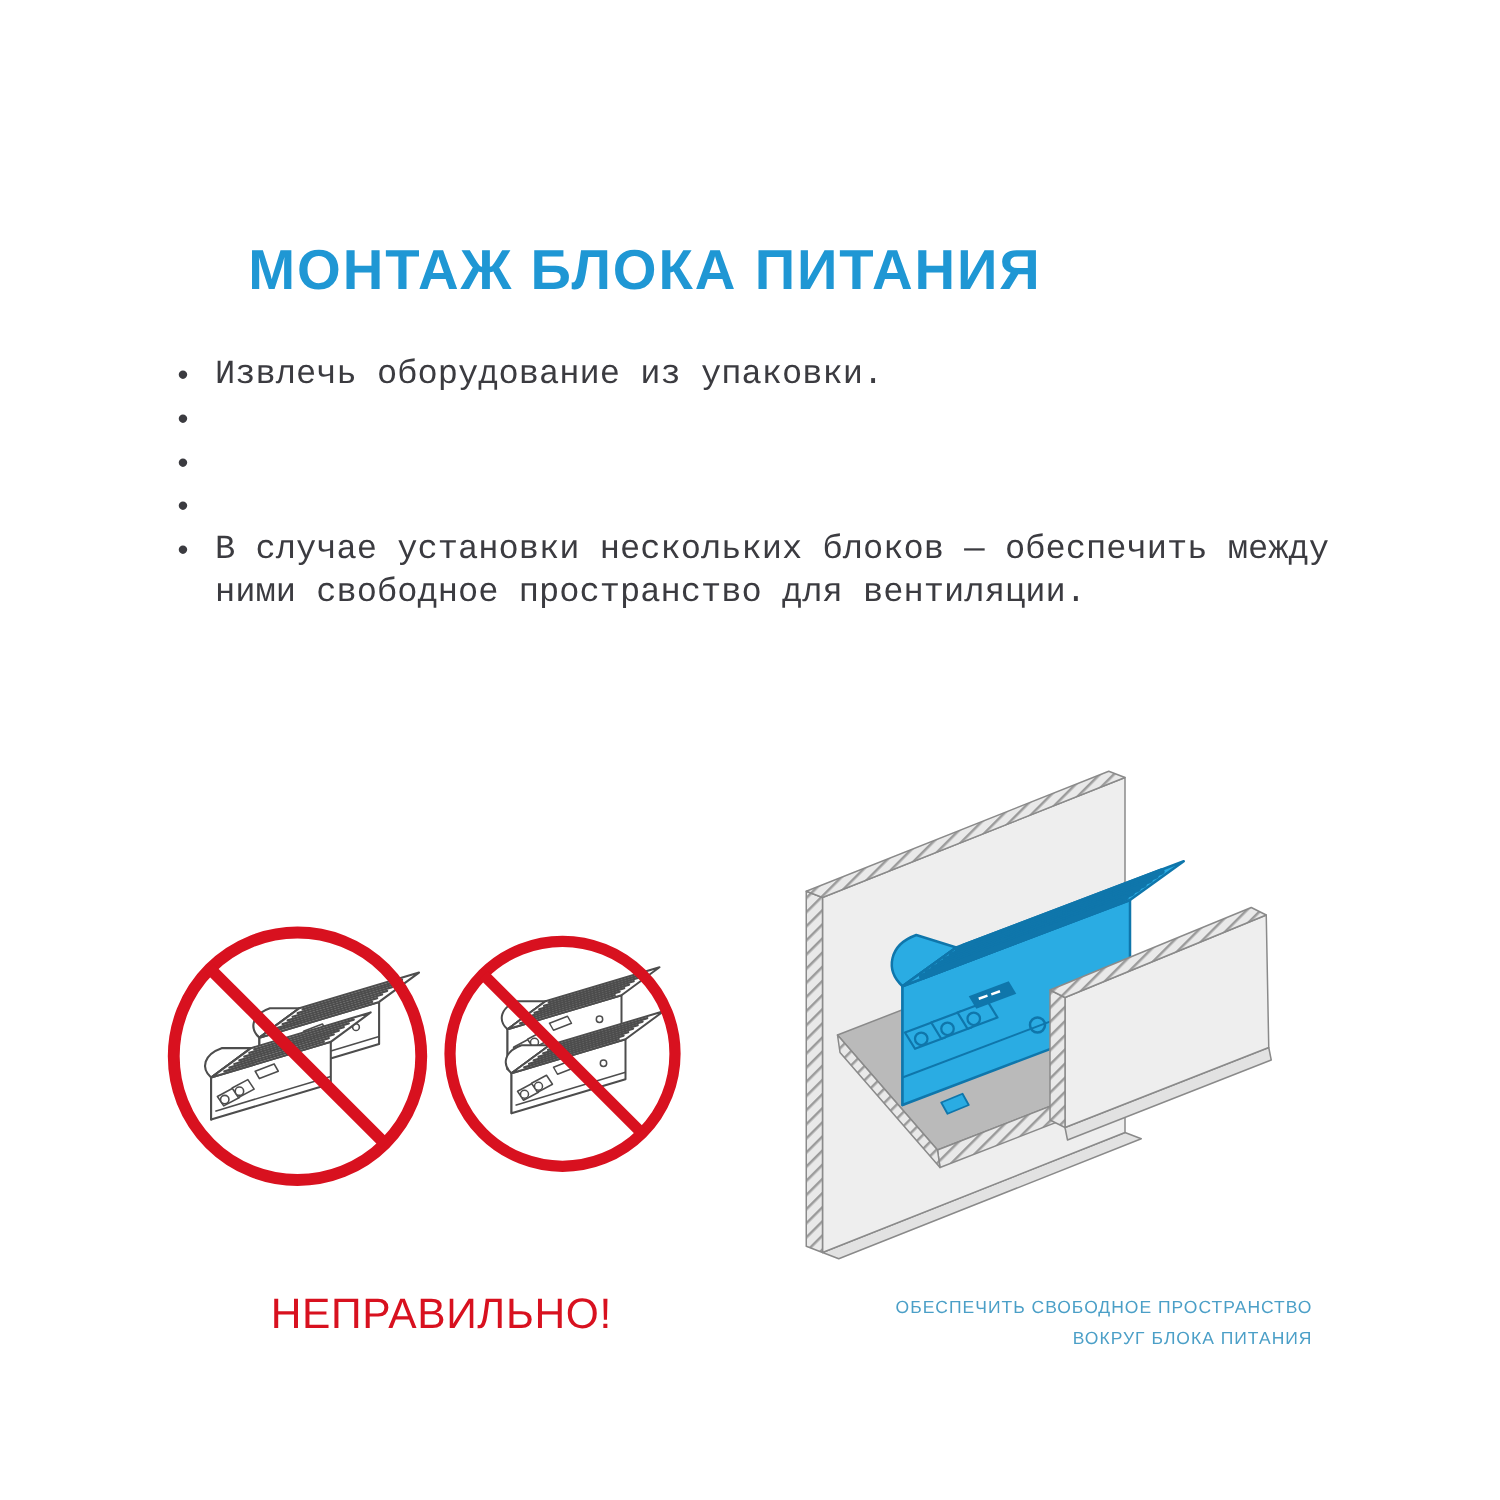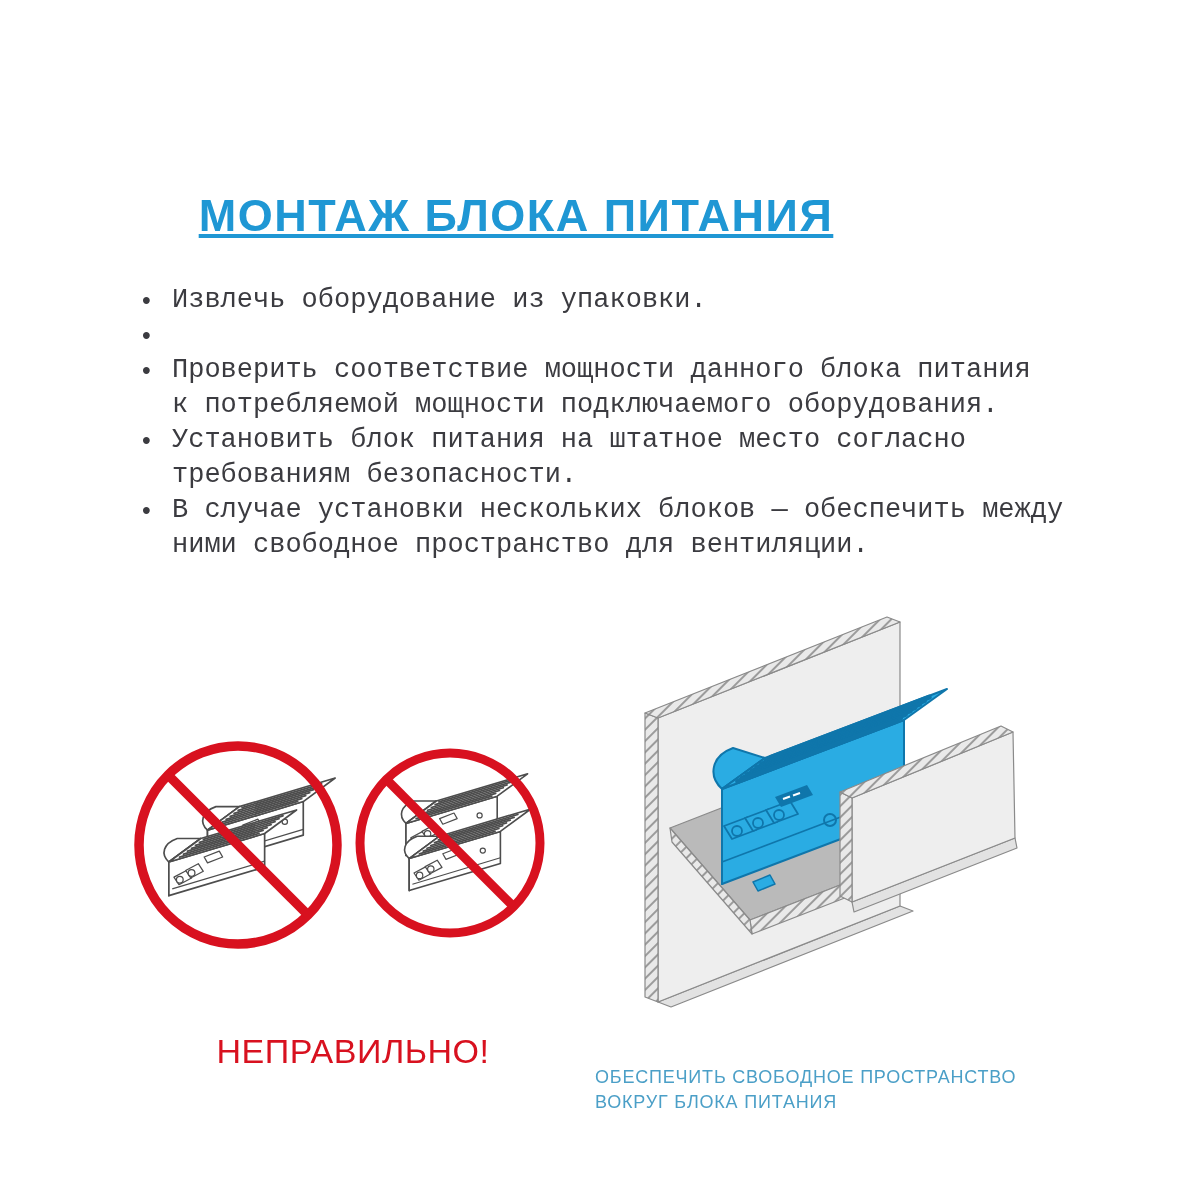--- a/index.html
+++ b/index.html
@@ -11,21 +11,20 @@
     font-family: "Liberation Sans", sans-serif;
     color: #3b3b40;
   }
   .page-title {
     position: absolute; top: 160px; left: 0;
     width: 1032px;
     text-align: center;
     font-size: 45px; font-weight: bold;
     letter-spacing: 1.5px;
     color: #1f97d4;
-    text-decoration: underline;
   }
   .instructions {
     position: absolute; top: 283px; left: 142px;
     width: 930px;
     list-style: none; margin: 0; padding: 0;
   }
   .instructions li {
     display: flex;
     font-size: 27px;
     line-height: 35px;
@@ -42,27 +41,26 @@
     position: absolute; top: 1032px; left: 130px;
     width: 446px;
     text-align: center;
     font-size: 34px; font-weight: normal;
     letter-spacing: 0.5px;
     color: #d8111f;
   }
   .correct-caption {
     position: absolute; top: 1033px; left: 595px;
     width: 455px;
-    text-align: left;
-    font-size: 18px;
+    text-align: right;
+    font-size: 14px;
     line-height: 25px;
     letter-spacing: 0.8px;
     color: #4b9fc7;
     white-space: pre-line;
-    margin-top: 32px;
   }
 </style>
 </head>
 <body>
 
 <svg width="0" height="0" style="position:absolute" aria-hidden="true">
   <defs>
     <g id="psuLine" stroke="#4d4d4d" stroke-width="2" fill="#ffffff" stroke-linejoin="round">
       <path d="M20,66 C10,57 13,44 30,38 L58,38 Z"></path>
       <path d="M58,38 L20,66 L20,106 L58,78 Z"></path>
@@ -93,27 +91,23 @@
 <ul class="instructions">
   <li>
     <span class="bullet">•</span>
     <span class="item-text">Извлечь оборудование из упаковки.</span>
   </li>
   <li>
     <span class="bullet">•</span>
   </li>
   <li>
     <span class="bullet">•</span>
-    <span class="item-text">Проверить соответствие мощности данного блока питания
-к потребляемой мощности подключаемого оборудования.</span>
-  </li>
-  <li>
-    <span class="bullet">•</span>
-    <span class="item-text">Установить блок питания на штатное место согласно
-требованиям безопасности.</span>
+  </li>
+  <li>
+    <span class="bullet">•</span>
   </li>
   <li>
     <span class="bullet">•</span>
     <span class="item-text">В случае установки нескольких блоков — обеспечить между
 ними свободное пространство для вентиляции.</span>
   </li>
 </ul>
 
 <svg class="icon-box" style="left:130px; top:737px;" width="216" height="216" viewBox="0 0 216 216">
   <g transform="translate(12,36) scale(0.84)">

